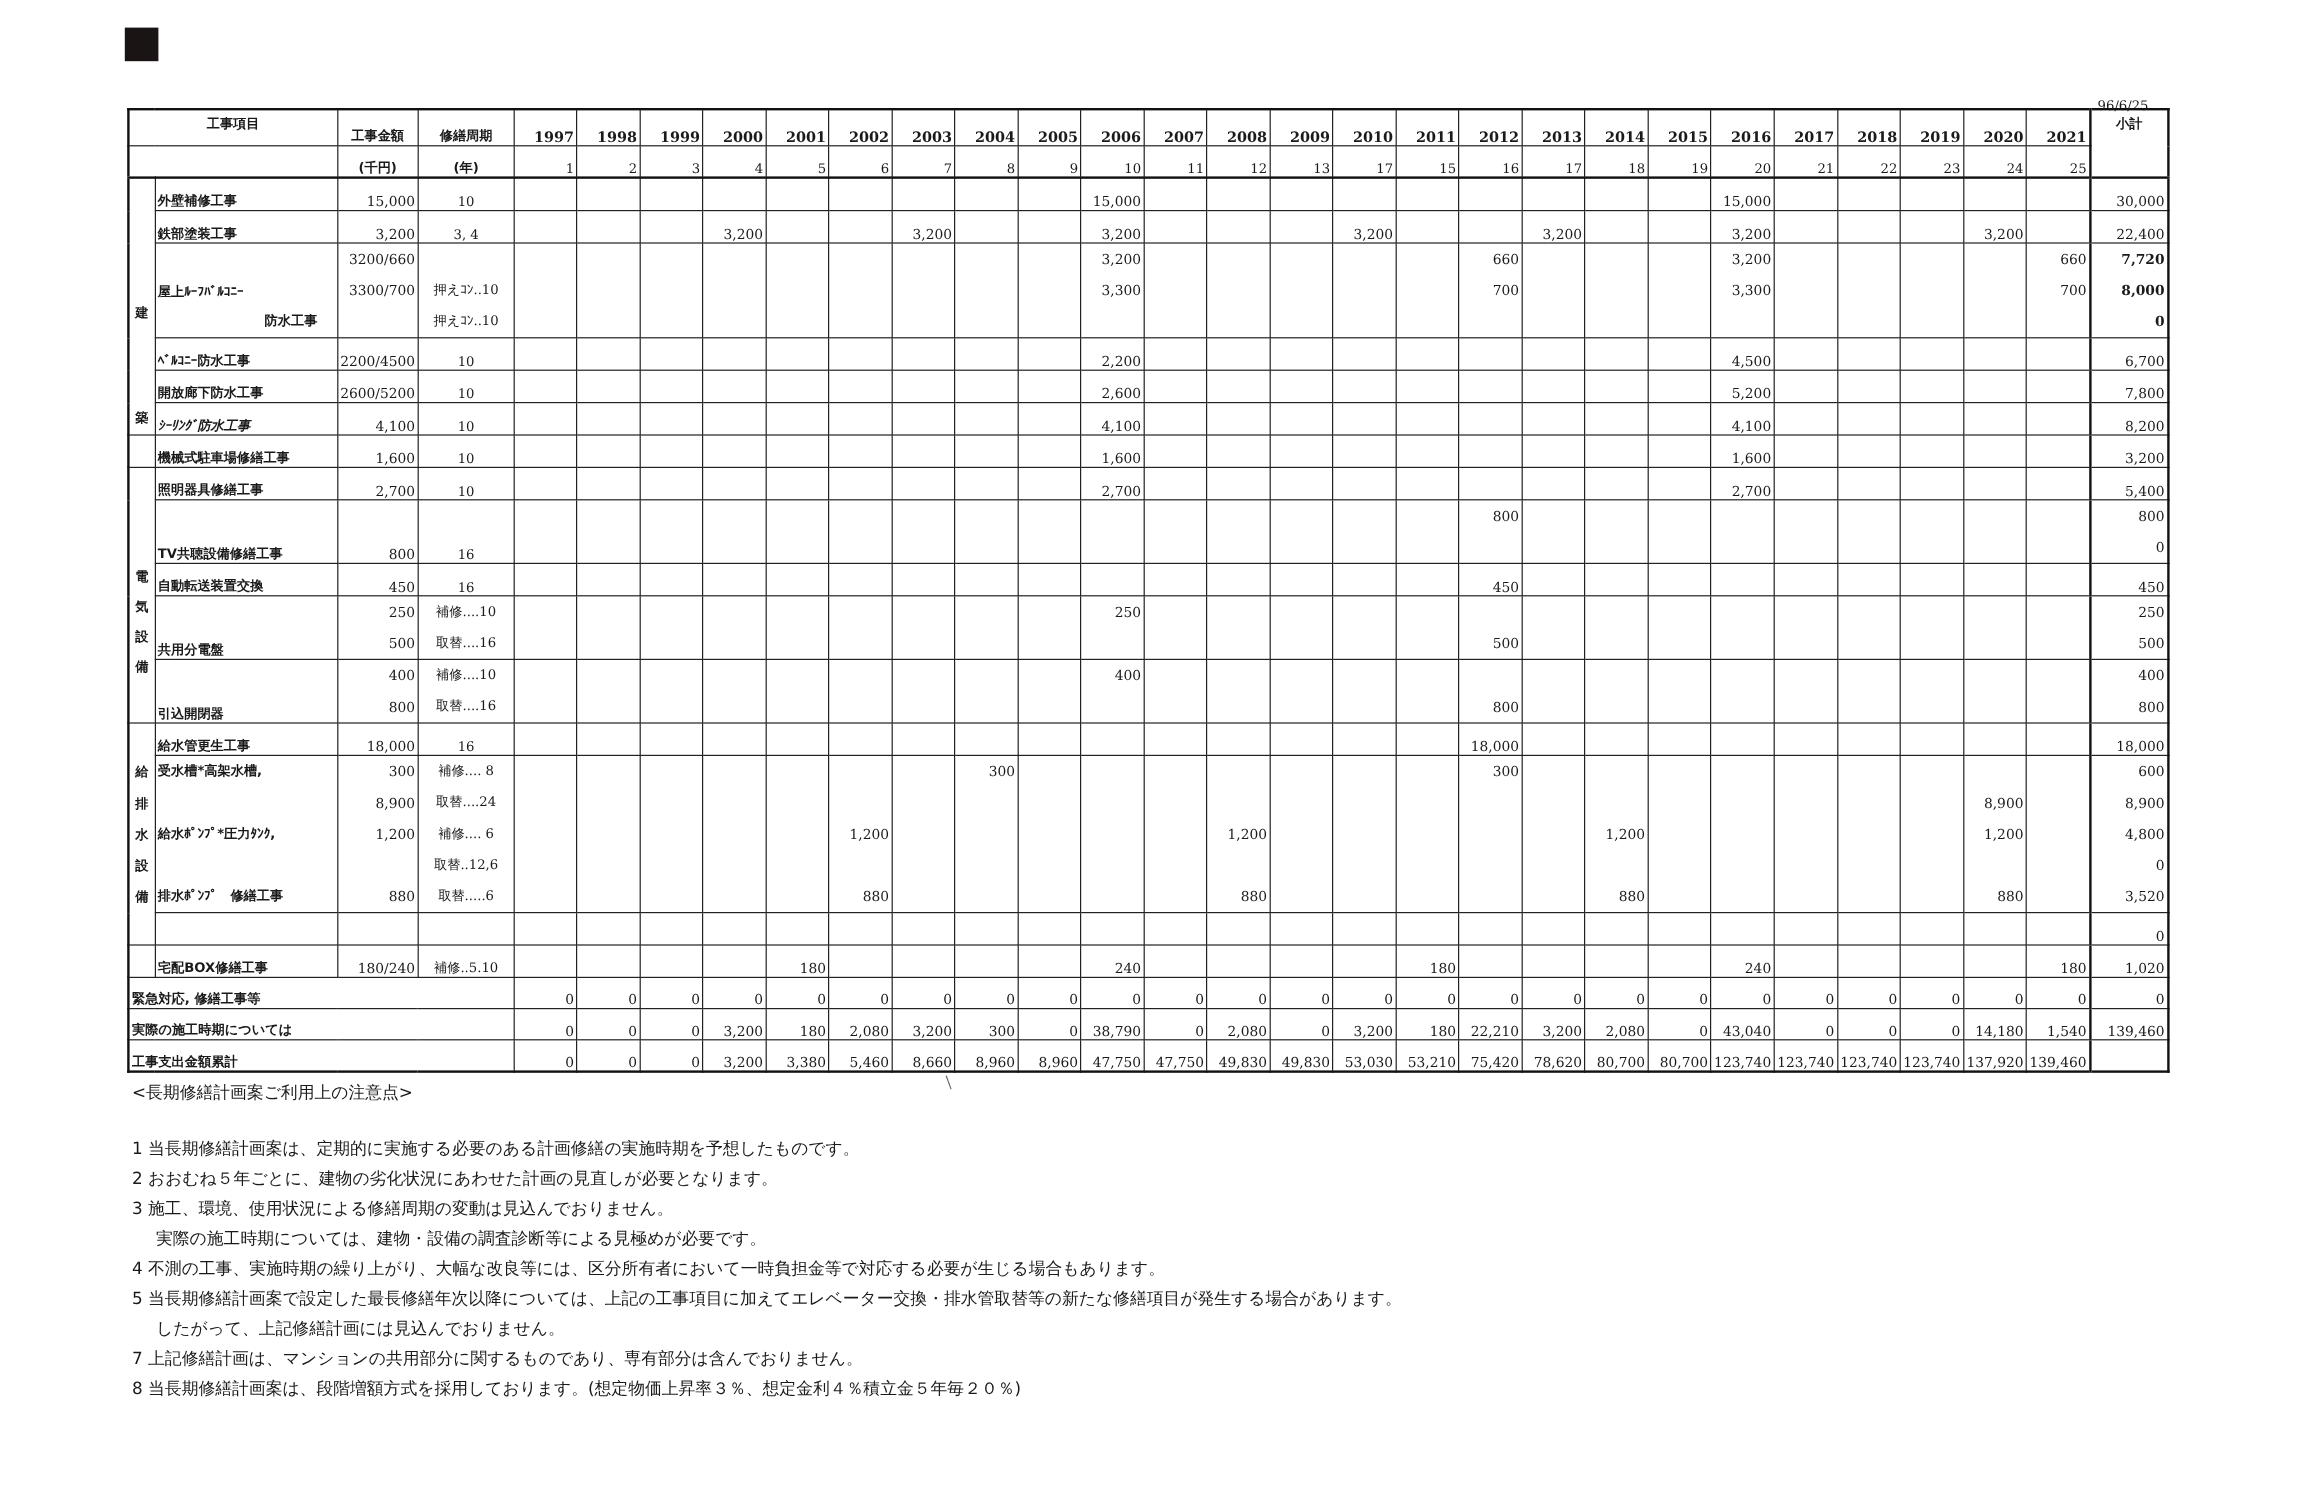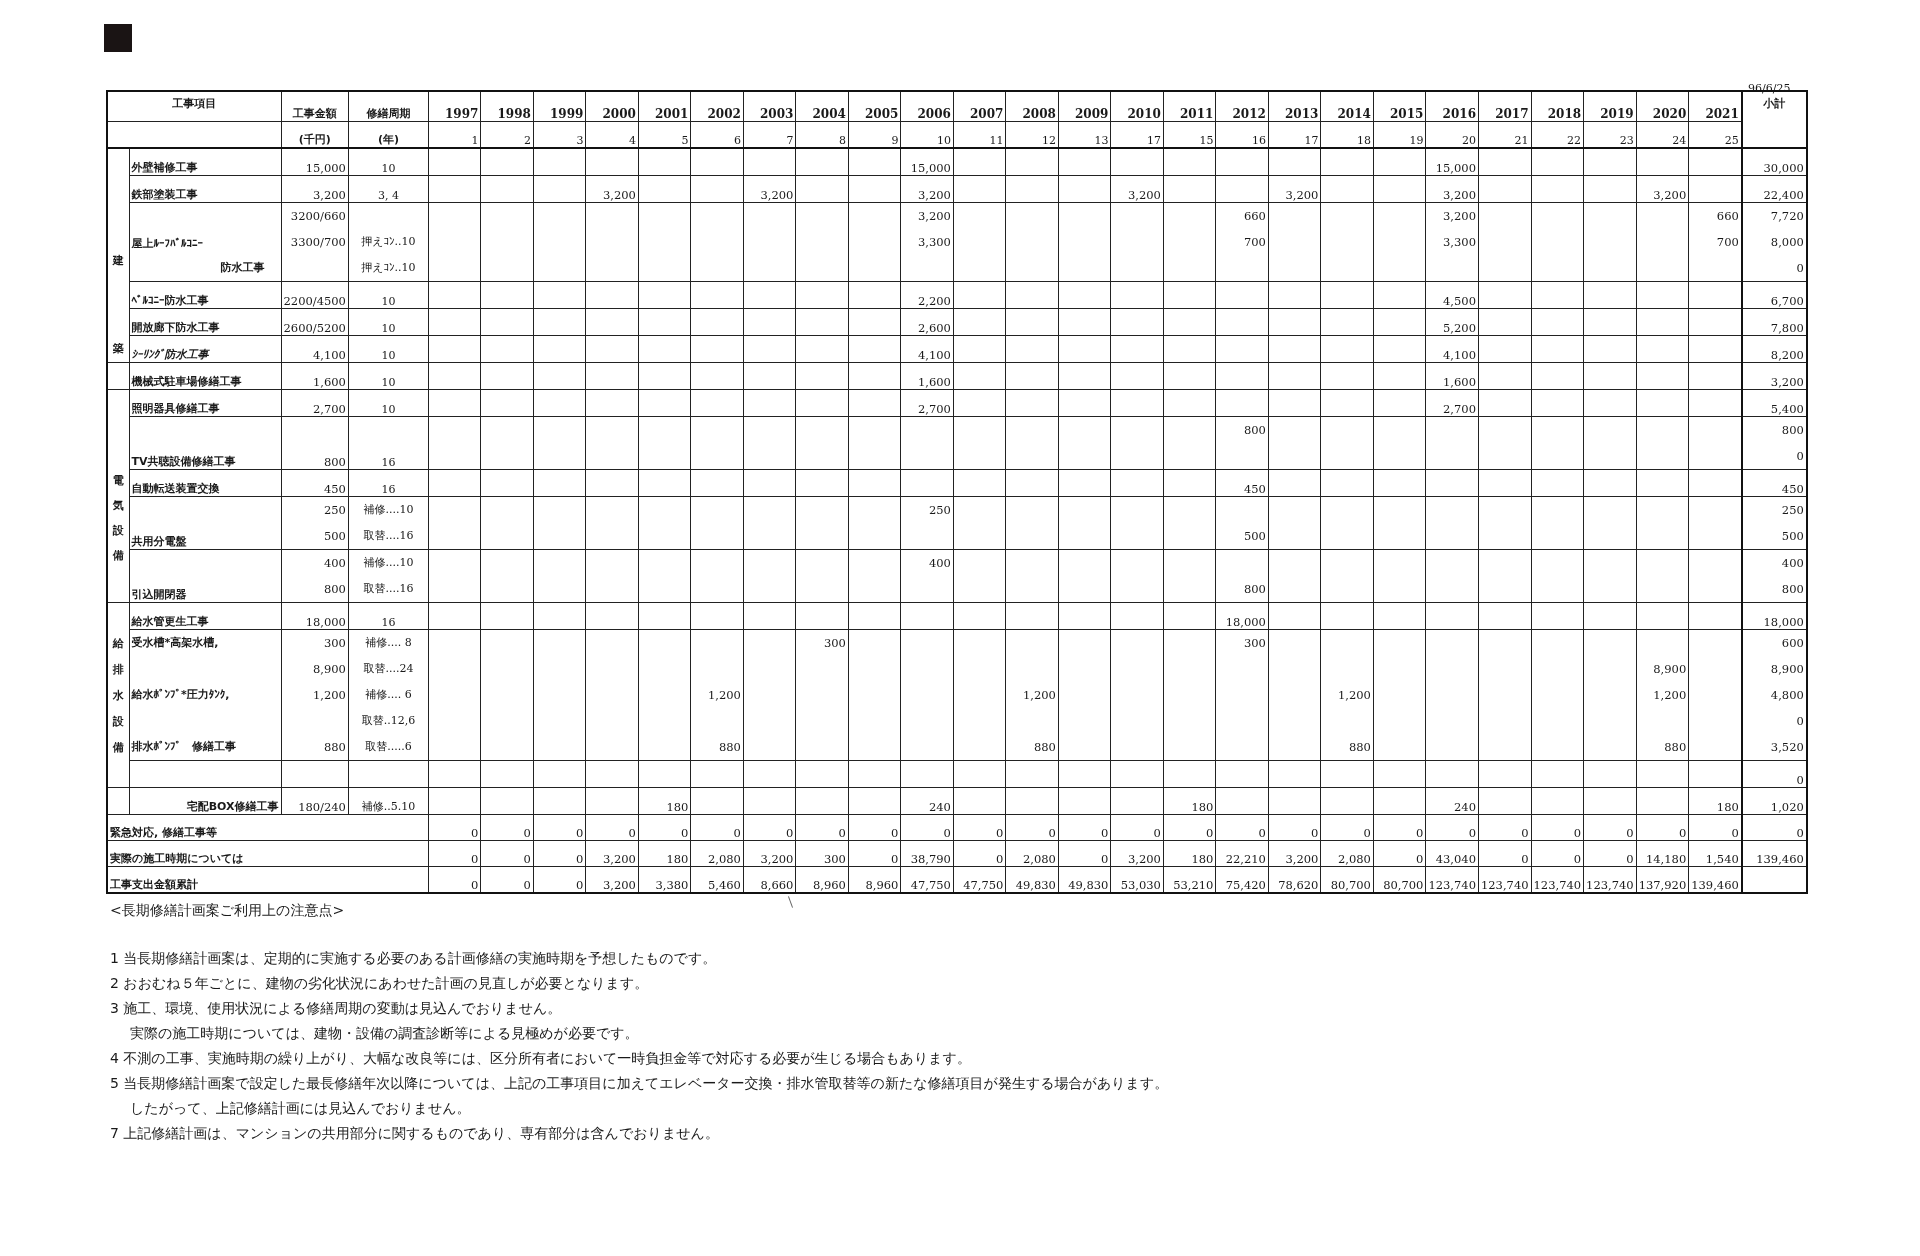--- a/index.html
+++ b/index.html
@@ -379,21 +379,21 @@
             <div style="text-align: right;">&nbsp;</div>
           </div>
         </td>
         <td class="num" style="vertical-align: top;">
           <div class="stack">
             <div style="text-align: right;">660</div>
             <div style="text-align: right;">700</div>
             <div style="text-align: right;">&nbsp;</div>
           </div>
         </td>
-        <td class="num" style="border-left: 2px solid rgb(17, 17, 17); vertical-align: top;">
+        <td class="num" style="border-left: 2px solid rgb(17, 17, 17); vertical-align: top; font-weight: bold;">
           <div class="stack">
             <div style="text-align: right;">7,720</div>
             <div style="text-align: right;">8,000</div>
             <div style="text-align: right;">0</div>
           </div>
         </td>
       </tr>
       <tr>
         <td class="name" style="height: 26px;">ﾍﾞﾙｺﾆｰ防水工事</td>
         <td class="num">2200/4500</td>
@@ -1425,21 +1425,21 @@
         <td class="num"></td>
         <td class="num"></td>
         <td class="num"></td>
         <td class="num"></td>
         <td class="num" style="border-left: 2px solid rgb(17, 17, 17);">0</td>
       </tr>
       <tr>
         <td class="cat" rowspan="1">
           <div style="display: flex; flex-direction: column; justify-content: center;"></div>
         </td>
-        <td class="name" style="height: 26px; text-align: right;">宅配BOX修繕工事</td>
+        <td class="name" style="height: 26px;">宅配BOX修繕工事</td>
         <td class="num">180/240</td>
         <td class="period">補修..5.10</td>
         <td class="num thick-left"></td>
         <td class="num"></td>
         <td class="num"></td>
         <td class="num"></td>
         <td class="num">180</td>
         <td class="num"></td>
         <td class="num"></td>
         <td class="num"></td>
@@ -1556,15 +1556,16 @@
   <div class="head">&lt;長期修繕計画案ご利用上の注意点&gt;</div>
   <div id="notes-list">
       <div class="line">1 当長期修繕計画案は、定期的に実施する必要のある計画修繕の実施時期を予想したものです。</div>
       <div class="line">2 おおむね５年ごとに、建物の劣化状況にあわせた計画の見直しが必要となります。</div>
       <div class="line">3 施工、環境、使用状況による修繕周期の変動は見込んでおりません。</div>
       <div class="line indent">実際の施工時期については、建物・設備の調査診断等による見極めが必要です。</div>
       <div class="line">4 不測の工事、実施時期の繰り上がり、大幅な改良等には、区分所有者において一時負担金等で対応する必要が生じる場合もあります。</div>
       <div class="line">5 当長期修繕計画案で設定した最長修繕年次以降については、上記の工事項目に加えてエレベーター交換・排水管取替等の新たな修繕項目が発生する場合があります。</div>
       <div class="line indent">したがって、上記修繕計画には見込んでおりません。</div>
       <div class="line">7 上記修繕計画は、マンションの共用部分に関するものであり、専有部分は含んでおりません。</div>
+      <div class="line">8 当長期修繕計画案は、段階増額方式を採用しております。(想定物価上昇率３％、想定金利４％積立金５年毎２０％)</div>
     </div>
 </div>
 <div class="scan-mark"></div>
 
 </body></html>

